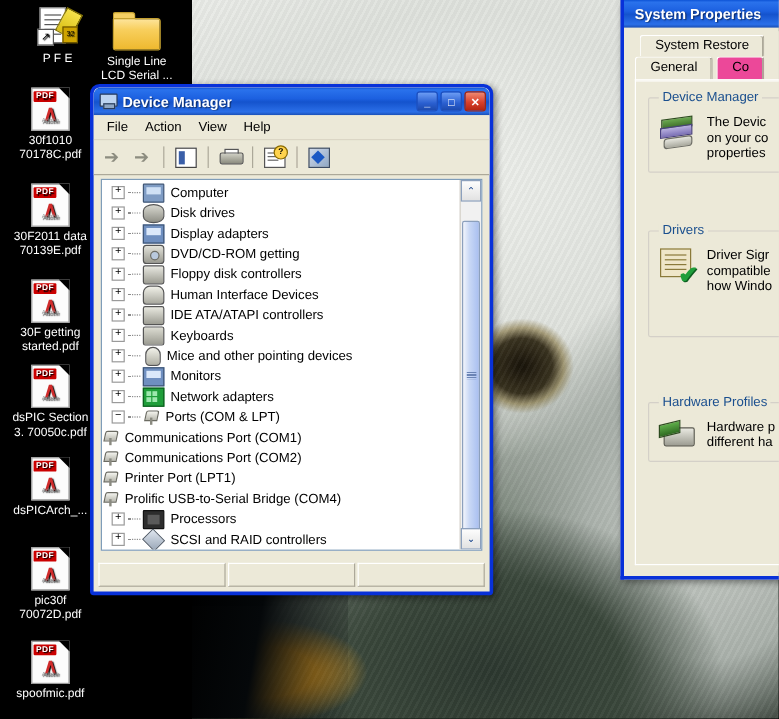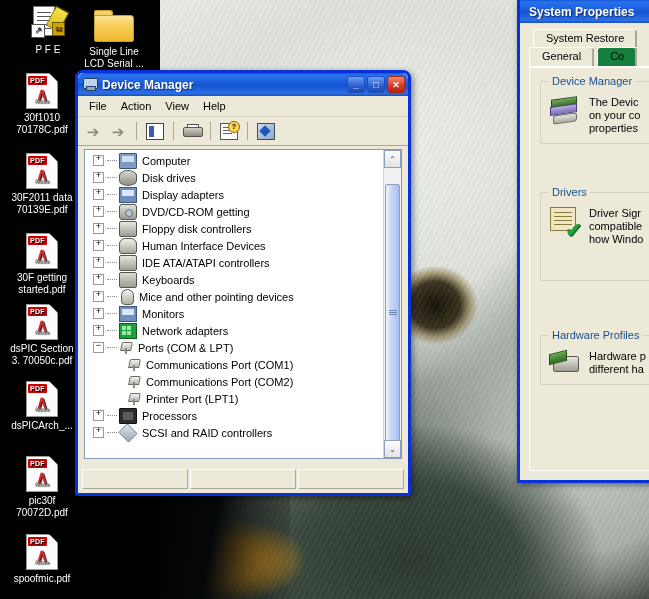--- a/index.html
+++ b/index.html
@@ -95,21 +95,21 @@
   .ico-blue{width:16px;height:15px;position:relative;background:linear-gradient(135deg,#cfd9ea,#8fa7c4);border:1px solid #3a4a63;}
   .ico-blue:after{content:"";position:absolute;left:3px;top:3px;width:8px;height:8px;background:#1b58c4;transform:rotate(45deg);}
 
   .tree-wrap{position:absolute;left:6px;top:76px;right:6px;bottom:34px;background:#fff;border:1px solid #7f9db9;overflow:hidden;}
   .tree{position:absolute;left:0;top:0;right:17px;bottom:0;overflow:hidden;padding-top:2px;}
   .trow{height:17px;display:flex;align-items:center;font-size:11px;color:#000;white-space:nowrap;cursor:default;}
   .trow .expander{width:9px;height:9px;border:1px solid #9a9a9a;background:#fff;font-size:9px;line-height:7px;
                   text-align:center;color:#000;margin-right:3px;font-family:"Liberation Mono",monospace;flex:none;}
   .trow .dots{width:10px;border-top:1px dotted #8c8c8c;height:1px;margin-right:2px;flex:none;}
   .ind0{padding-left:8px;}
-  .ind1{padding-left:42px;}
+  .ind1{}
   .tico{width:16px;height:14px;margin-right:5px;flex:none;position:relative;}
   
   .i-computer{background:#7f9cc4;border:1px solid #3f5676;border-radius:1px;}
   .i-computer:after{content:"";position:absolute;left:2px;top:2px;right:2px;height:6px;background:#cfe0f5;}
   .i-disk{background:linear-gradient(180deg,#d8d8d0,#8f8f86);border:1px solid #555;border-radius:50%/35%;}
   .i-display{background:#6f8fc0;border:1px solid #3f5676;}
   .i-display:after{content:"";position:absolute;left:2px;top:2px;right:2px;height:6px;background:#dbe8fa;}
   .i-dvd{background:linear-gradient(180deg,#e3e3db,#9a9a90);border:1px solid #555;border-radius:3px;}
   .i-dvd:after{content:"";position:absolute;left:5px;top:4px;width:6px;height:6px;border-radius:50%;background:#b9c9dd;border:1px solid #6d6d66;}
   .i-floppy{background:linear-gradient(180deg,#e8e8e0,#9d9d93);border:1px solid #555;border-radius:2px;}
@@ -141,21 +141,21 @@
 
   
   #sysprop{left:517px;top:0;width:170px;height:480px;border-width:3px;border-top-width:0;border-radius:0;}
   #sysprop .titlebar{border-radius:0;}
   .sp-body{position:absolute;left:3px;right:0;top:26px;bottom:3px;background:#ece9d8;}
   .tabrow1{position:absolute;left:10px;top:3px;height:34px;}
   .tabrow2{position:absolute;left:6px;top:21px;height:20px;display:flex;gap:3px;}
   .tab{background:#ece9d8;border:1px solid #fff;border-right-color:#aca899;border-bottom:none;
        border-radius:3px 3px 0 0;font-size:11px;padding:2px 12px 3px;color:#000;white-space:nowrap;cursor:pointer;
        box-shadow:inset -1px 0 0 #aca899;}
-  .tab.sel{background:#15803d;}
+  .tab.sel{background:#ec4899;}
   .sp-panel{position:absolute;left:6px;right:0;top:40px;bottom:6px;background:#ece9d8;
             border:1px solid #fff;border-right:none;border-top-color:#fff;box-shadow:inset 0 1px 0 #fff;}
   .grp{position:absolute;left:10px;right:-80px;border:1px solid #d4d0c8;border-radius:2px;padding:14px 8px 8px;}
   .grp>.cap{position:absolute;left:8px;top:-7px;background:#ece9d8;padding:0 3px;font-size:11px;color:#1a4f8e;}
   .grp .inner{display:flex;gap:8px;}
   .grp p{margin:0;font-size:11px;line-height:13px;color:#000;}
   .dm-ico{width:32px;height:30px;position:relative;flex:none;}
   .dm-ico .b1{position:absolute;left:2px;top:2px;width:24px;height:7px;background:linear-gradient(180deg,#6aa84f,#3d6b2a);border:1px solid #2c4b1e;transform:skewY(-8deg);}
   .dm-ico .b2{position:absolute;left:1px;top:9px;width:25px;height:7px;background:linear-gradient(180deg,#b9b0e0,#7a6fb5);border:1px solid #4a4080;transform:skewY(-8deg);}
   .dm-ico .b3{position:absolute;left:4px;top:18px;width:22px;height:7px;background:linear-gradient(180deg,#e6e6de,#a9a99e);border:1px solid #6d6d66;border-radius:3px;transform:skewY(-8deg);}
@@ -483,20 +483,24 @@
           <span>Communications Port (COM1)</span>
         </div>
         <div class="trow ind1">
           <span class="tico i-port"></span>
           <span>Communications Port (COM2)</span>
         </div>
         <div class="trow ind1">
           <span class="tico i-port"></span>
           <span>Printer Port (LPT1)</span>
         </div>
+        <div class="trow ind1">
+          <span class="tico i-port"></span>
+          <span>Prolific USB-to-Serial Bridge (COM4)</span>
+        </div>
         <div class="trow ind0">
           <span class="expander">+</span>
           <span class="dots"></span>
           <span class="tico i-cpu"></span>
           <span>Processors</span>
         </div>
         <div class="trow ind0">
           <span class="expander">+</span>
           <span class="dots"></span>
           <span class="tico i-scsi"></span>

